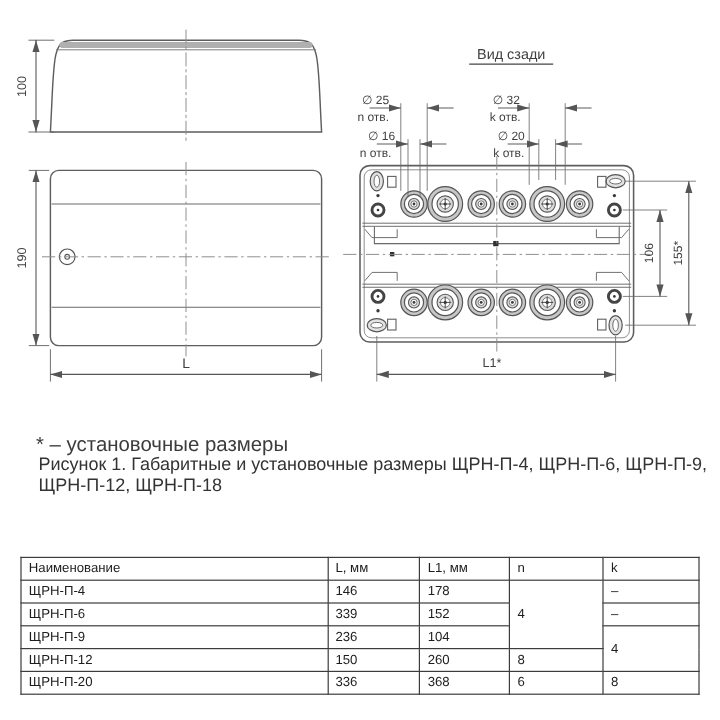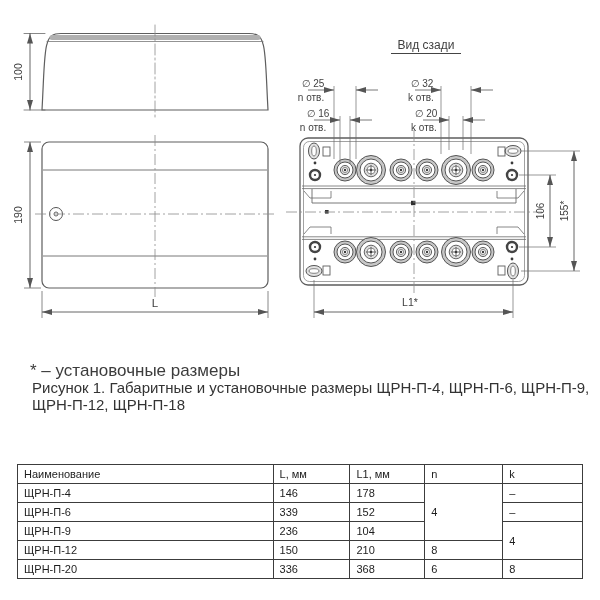--- a/index.html
+++ b/index.html
@@ -204,21 +204,21 @@
     </tr>
     <tr>
       <td>ЩРН-П-9</td>
       <td>236</td>
       <td>104</td>
       <td class="mergetop" rowspan="2">4</td>
     </tr>
     <tr>
       <td>ЩРН-П-12</td>
       <td>150</td>
-      <td>210</td>
+      <td>260</td>
       <td>8</td>
     </tr>
     <tr>
       <td>ЩРН-П-20</td>
       <td>336</td>
       <td>368</td>
       <td>6</td>
       <td>8</td>
     </tr>
   </tbody>

